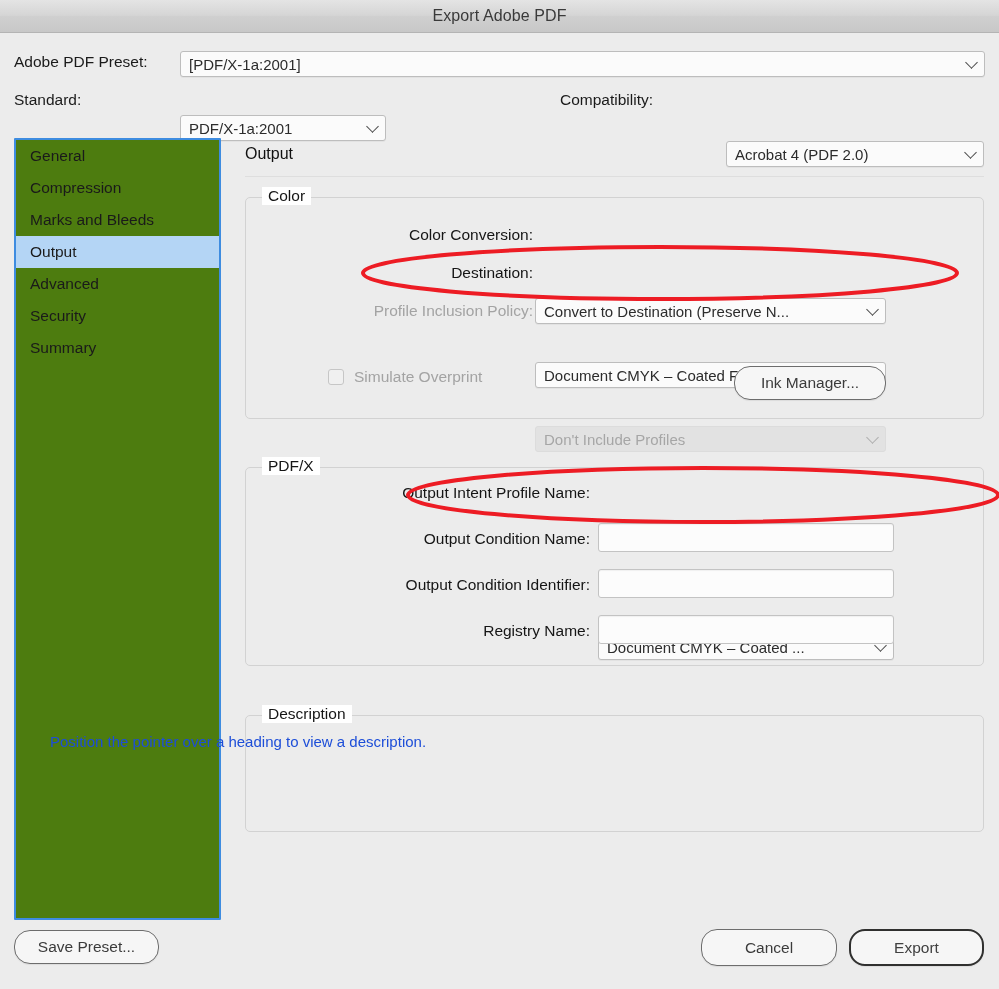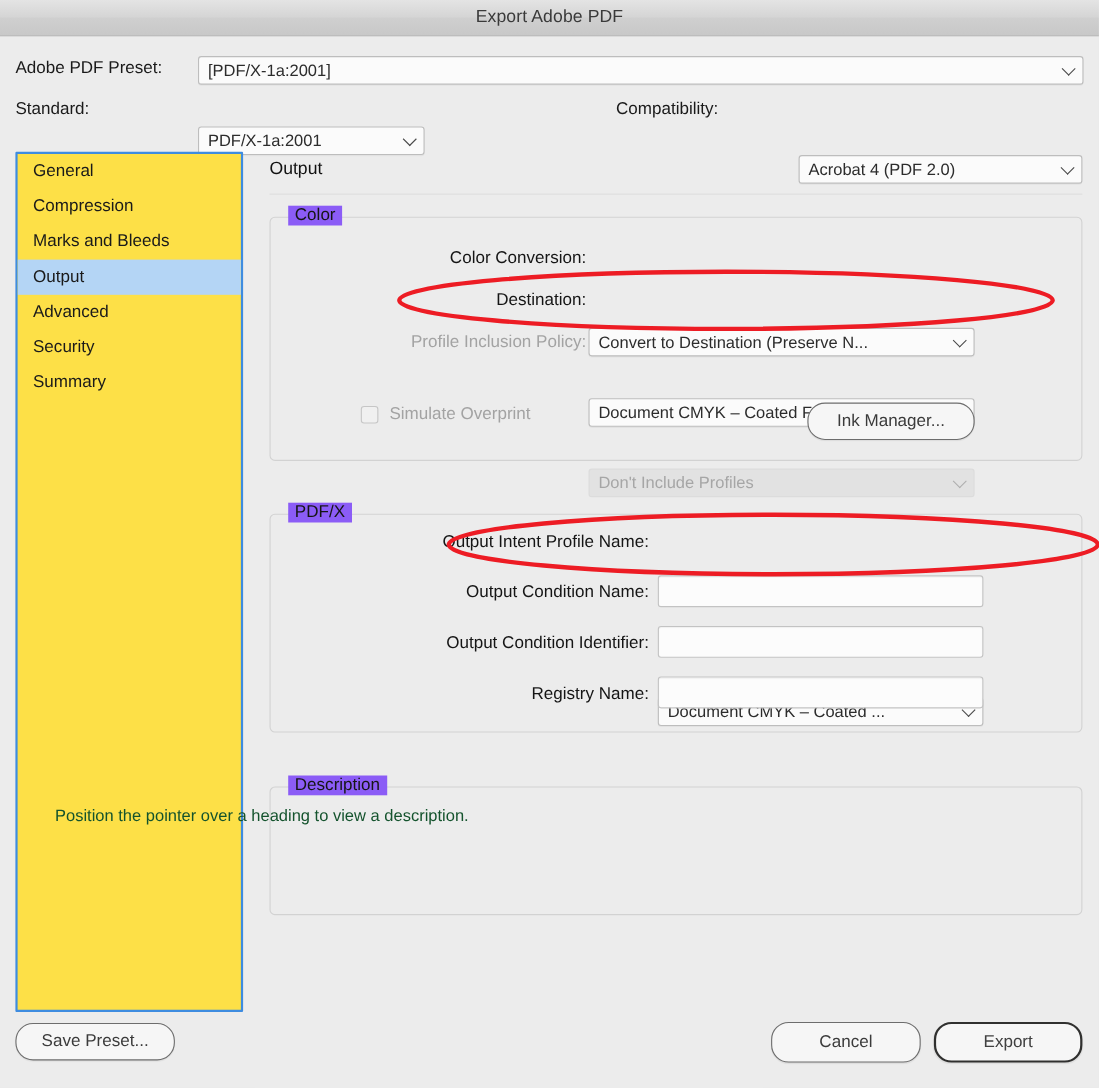--- a/index.html
+++ b/index.html
@@ -69,21 +69,21 @@
   #compat-combo { left: 726px; top: 89px; width: 258px; }
 
   #preset-label { left: 14px; top: 53px; width: 158px; }
   #standard-label { left: 14px; top: 91px; width: 158px; }
   #compat-label { left: 560px; top: 91px; width: 158px; }
 
   
   .sidebar {
     position: absolute; left: 14px; top: 138px;
     width: 207px; height: 782px;
-    background: #fde047;
+    background: #4d7c0f;
     border: 2px solid #3e8ce0;
     border-radius: 1px;
     overflow: hidden;
   }
   .side-item {
     height: 32px; display: flex; align-items: center;
     padding-left: 14px;
     font-size: 15.5px; color: #1a1a1a;
   }
   .side-item.selected { background: #b4d5f5; }
@@ -100,32 +100,32 @@
 
   
   .groupbox {
     position: absolute;
     border: 1px solid #d2d2d2;
     border-radius: 5px;
     background: transparent;
   }
   .group-legend {
     position: absolute; top: -11px; left: 16px;
-    background: #8b5cf6;
+    background: #ffffff;
     padding: 0 6px;
     font-size: 15.5px; color: #151515;
   }
 
   #color-group { left: 245px; top: 197px; width: 739px; height: 222px; }
   #pdfx-group  { left: 245px; top: 467px; width: 739px; height: 199px; }
   #desc-group  { left: 245px; top: 715px; width: 739px; height: 117px; }
 
   .desc-text {
     position: absolute; left: 50px; top: 733px;
-    font-size: 15px; color: #14532d;
+    font-size: 15px; color: #1d4ed8;
   }
 
   
   .row-label {
     position: absolute; font-size: 15.5px; color: #151515;
     text-align: right; white-space: nowrap;
   }
   .row-label.dim { color: #a3a3a3; }
 
   #cc-label   { left: 300px; top: 226px; width: 233px; }

